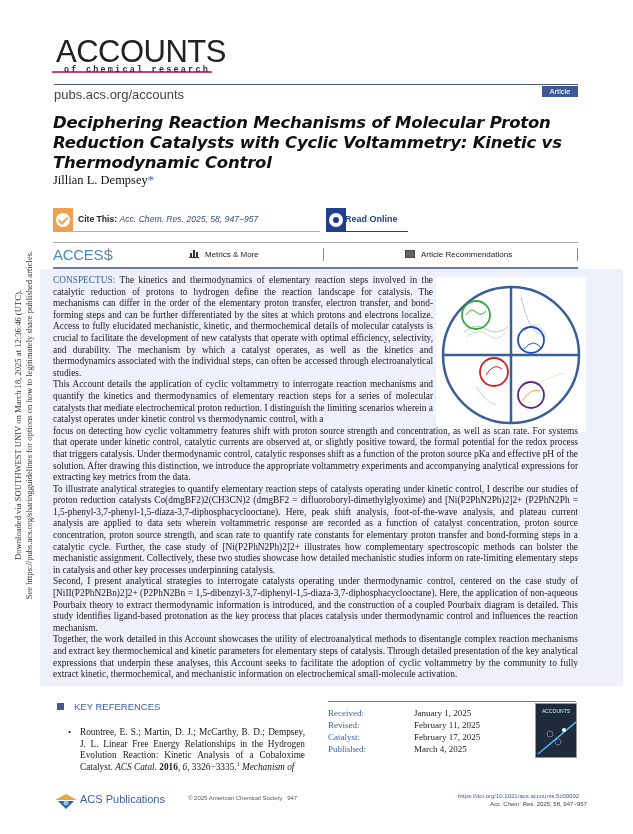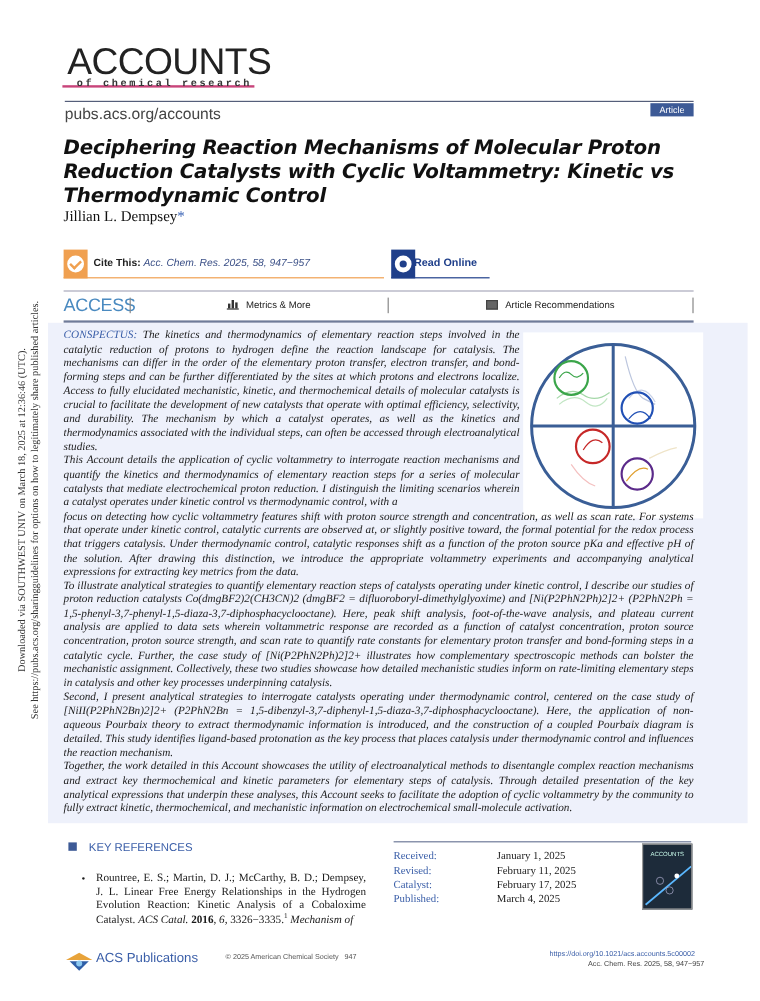--- a/index.html
+++ b/index.html
@@ -43,21 +43,21 @@
   .access-sep { position: absolute; top: 5px; width: 1px; height: 13px; background: #888; }
   .metrics { position: absolute; left: 136px; top: 7px; font-family: "Liberation Sans", sans-serif; font-size: 8px; color: #222; }
   .recs { position: absolute; left: 352px; top: 7px; font-family: "Liberation Sans", sans-serif; font-size: 8px; color: #222; }
   .ico-bars { display: inline-block; width: 10px; height: 8px; vertical-align: -1px; margin-right: 6px; border-bottom: 1px solid #333; position: relative; }
   .ico-bars i { position: absolute; bottom: 0; width: 1.6px; background: #333; }
   .ico-rec { display: inline-block; width: 10px; height: 8px; vertical-align: -1px; margin-right: 6px; background: #666; border: 1px solid #444; }
   .access-bottom { position: absolute; left: 53px; top: 267px; width: 525px; height: 2px; background: #6f7b99; }
 
   .conspectus { position: absolute; left: 40px; top: 269px; width: 583px; height: 417px; background: #eef1fb; }
   .abstract-text { position: absolute; left: 53px; top: 275px; width: 525px; font-size: 9.35px; line-height: 11.6px; text-align: justify; color: #1a1a1a; }
-  .abstract-text p { margin: 0; font-style: italic; }
+  .abstract-text p { margin: 0; }
   .abstract-text .lead { color: #3a5ea8; }
   .abstract-text .wrap { width: 380px; }
   .toc { position: absolute; left: 436px; top: 277px; width: 150px; height: 155px; background: #fff; }
 
   .keyref-head { position: absolute; left: 57px; top: 701px; font-family: "Liberation Sans", sans-serif; font-size: 9.5px; color: #3a5ea8; }
   .keyref-head .sq { display: inline-block; width: 7px; height: 7px; background: #3d5a96; margin-right: 10px; vertical-align: 0px; }
   .keyref-item { position: absolute; left: 80px; top: 727px; width: 225px; font-size: 9.3px; line-height: 11.6px; text-align: justify; color: #1a1a1a; }
   .keyref-bullet { position: absolute; left: 68px; top: 727px; font-size: 9px; }
 
   .dates-rule { position: absolute; left: 328px; top: 701px; width: 248px; height: 1px; background: #6f7b99; }

